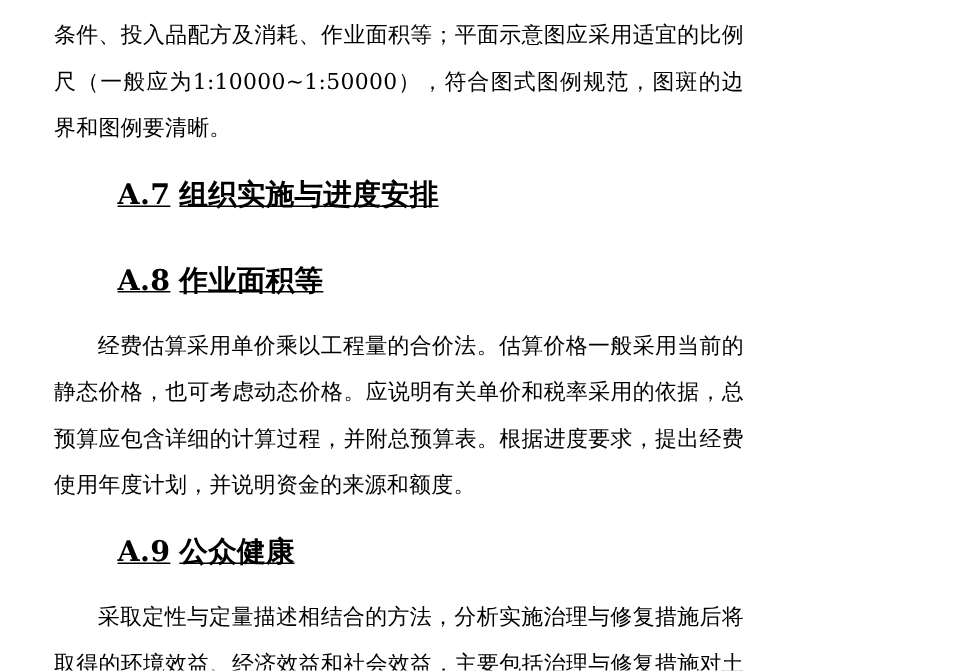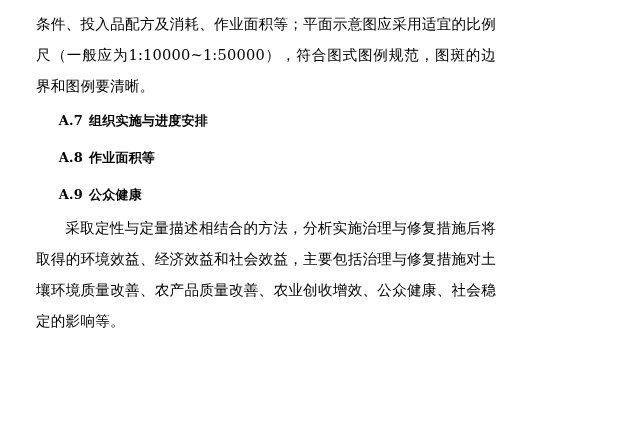--- a/index.html
+++ b/index.html
@@ -26,26 +26,27 @@
     line-height: 31px;
     text-align: justify;
     text-justify: inter-ideograph;
     margin: 0;
     letter-spacing: 0.2px;
   }
   .para.indent {
     text-indent: 2em;
   }
   .heading {
-    font-size: 13px;
+    font-size: 19px;
     line-height: 31px;
-    margin: 2px;
+    margin: 12px;
     font-weight: bold;
     text-indent: 1.6em;
     letter-spacing: 0.2px;
+    text-decoration: underline;
   }
   .heading .num {
     font-family: "DejaVu Serif", "Liberation Serif", serif;
     font-weight: bold;
     margin-right: 6px;
   }
   .heading .txt {
     font-family: "DejaVu Sans", "Liberation Sans", sans-serif;
     font-weight: bold;
   }
@@ -64,20 +65,21 @@
 
   <h2 class="heading">
     <span class="num">A.7</span><span class="txt">组织实施与进度安排</span>
   </h2>
 
   <div class="block-gap"></div>
 
   <h2 class="heading">
     <span class="num">A.8</span><span class="txt">作业面积等</span>
   </h2>
+  <p class="para indent">经费估算采用单价乘以工程量的合价法。估算价格一般采用当前的静态价格，也可考虑动态价格。应说明有关单价和税率采用的依据，总预算应包含详细的计算过程，并附总预算表。根据进度要求，提出经费使用年度计划，并说明资金的来源和额度。</p>
 
   <div class="block-gap"></div>
 
   <h2 class="heading">
     <span class="num">A.9</span><span class="txt">公众健康</span>
   </h2>
   <p class="para indent">采取定性与定量描述相结合的方法，分析实施治理与修复措施后将取得的环境效益、经济效益和社会效益，主要包括治理与修复措施对土壤环境质量改善、农产品质量改善、农业创收增效、公众健康、社会稳定的影响等。</p>
 
 </div>
 

